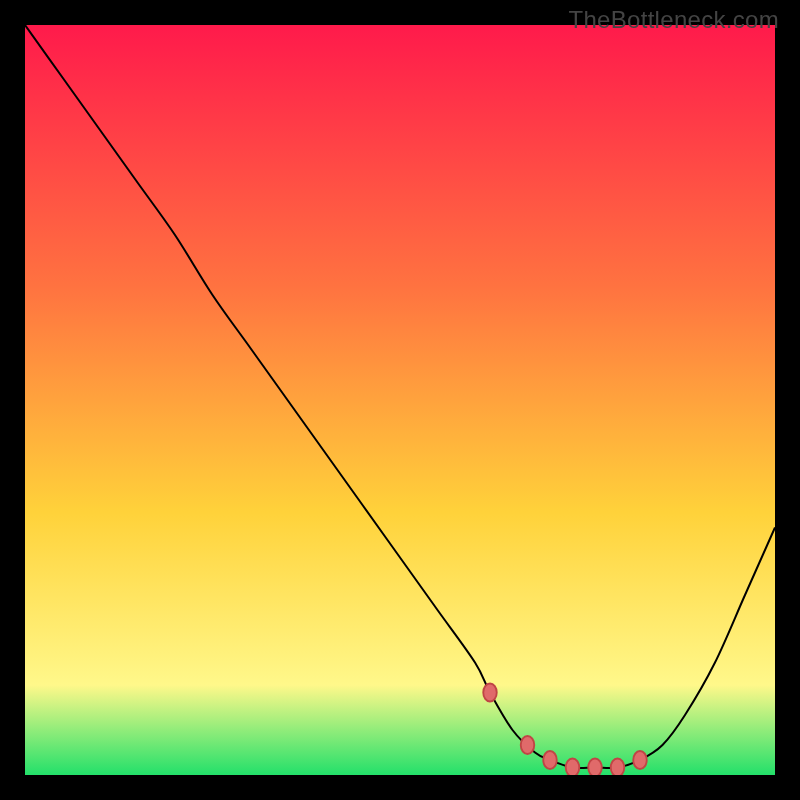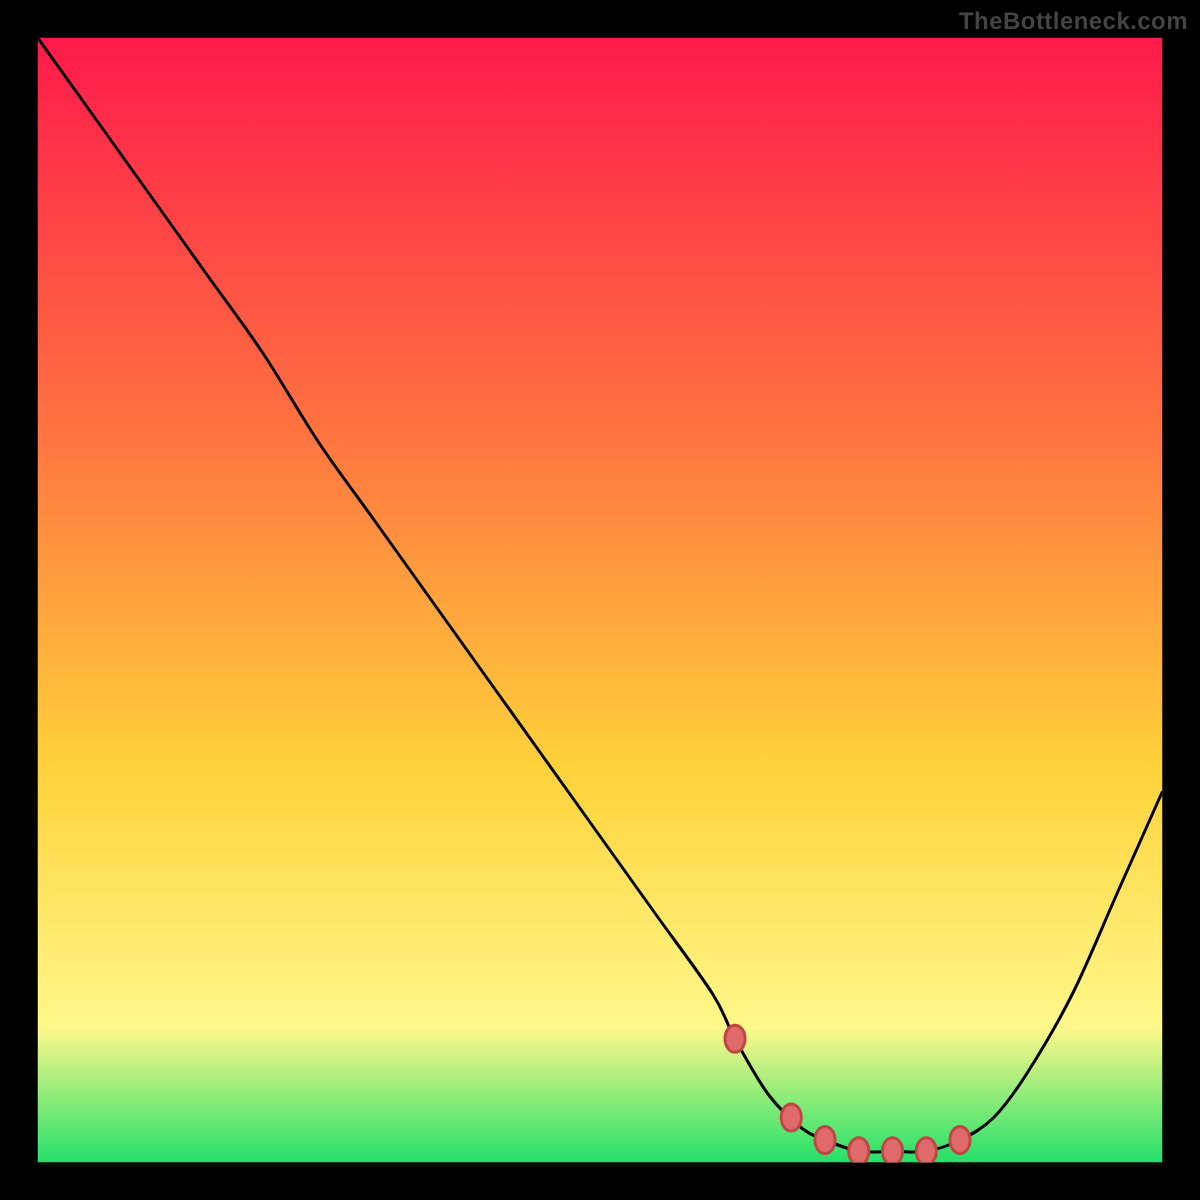--- a/index.html
+++ b/index.html
@@ -13,24 +13,24 @@
   }
   .stage {
     position: relative;
     width: 800px;
     height: 800px;
     background: #000;
   }
   .watermark {
     position: absolute;
     top: 6px;
-    right: 8px;
+    right: 21px;
     color: #444;
-    font-size: 16px;
-    font-weight: 700;
+    font-size: 24px;
+    font-weight: 400;
     letter-spacing: 0.3px;
     z-index: 10;
   }
   .plot {
     position: absolute;
     left: 25px;
     top: 25px;
     width: 750px;
     height: 750px;
   }

